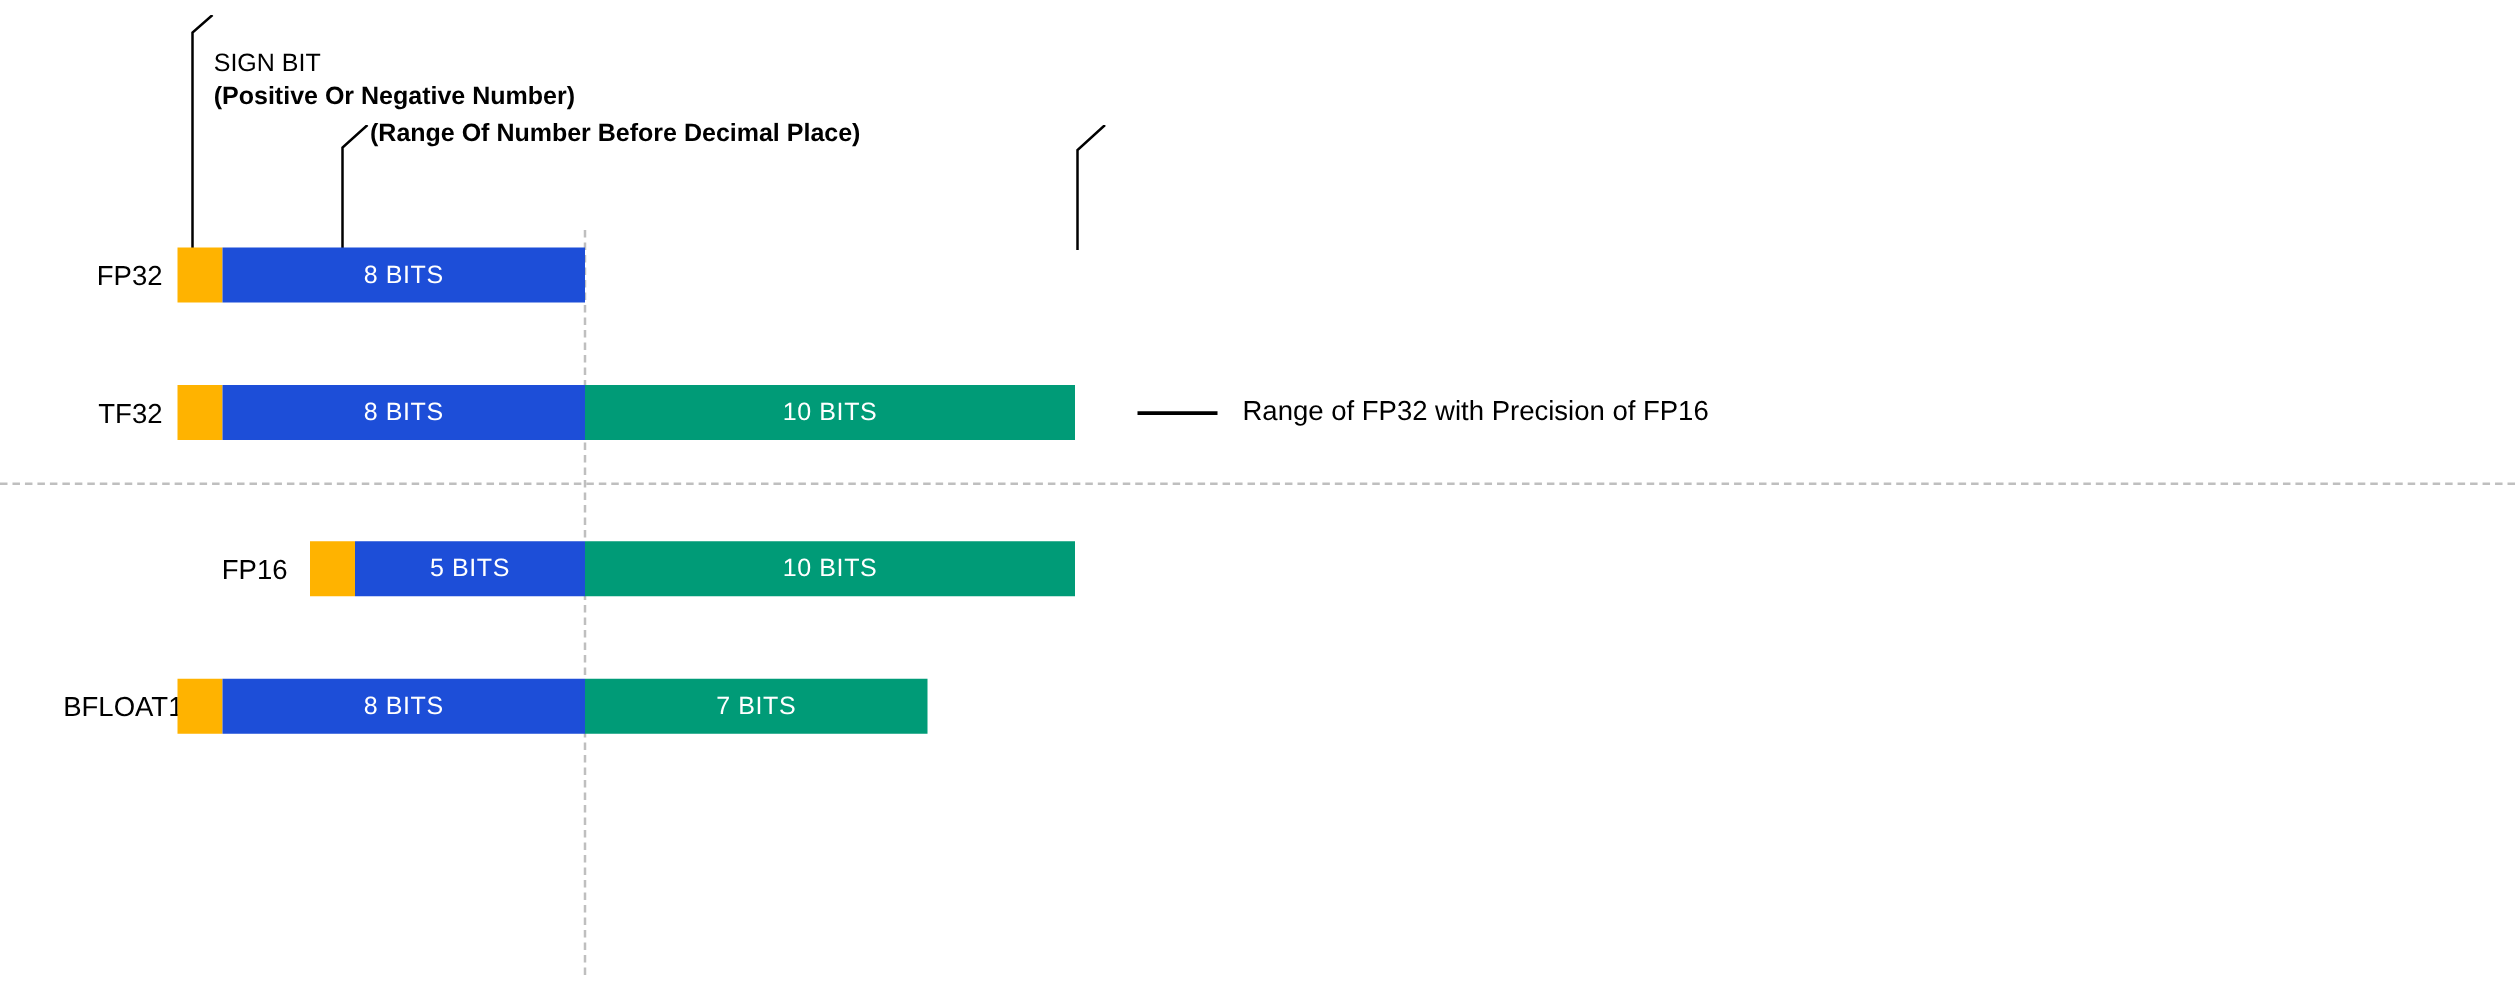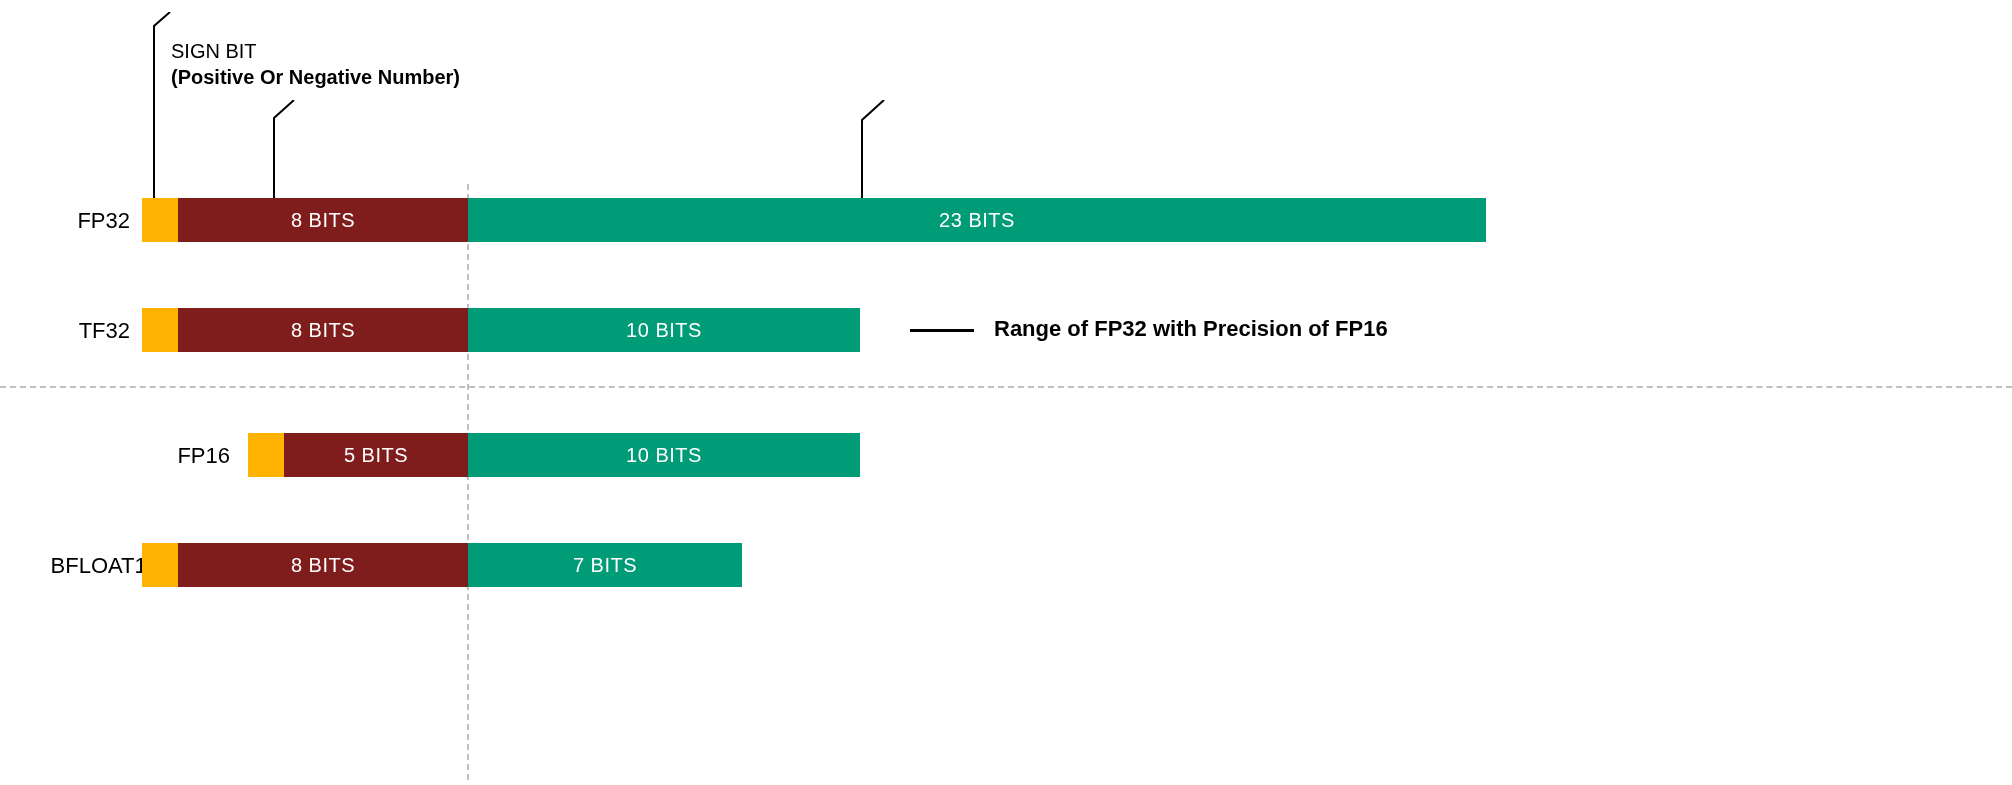--- a/index.html
+++ b/index.html
@@ -39,21 +39,21 @@
     height: 44px;
     display: flex;
     align-items: center;
     justify-content: center;
     color: #fff;
     font-size: 20px;
     font-weight: 400;
     letter-spacing: .5px;
   }
   .sign { background: #ffb300; }   
-  .exp  { background: #7f1d1d; }   
+  .exp  { background: #1d4ed8; }   
   .man  { background: #009b77; }   
 
   
   .vguide {
     position: absolute;
     border-left: 2px dashed #bfbfbf;
   }
   .hguide {
     position: absolute;
     border-top: 2px dashed #bfbfbf;
@@ -87,52 +87,50 @@
 
   <div class="lbl" style="left:171px; top:6px;margin-top:32px;">
     <div class="title">SIGN BIT</div>
     <div class="sub">(Positive Or Negative Number)</div>
   </div>
   <svg class="ptr" style="left:150px; top:12px;" width="30" height="190">
     <path d="M20 0 L4 14 L4 188"></path>
   </svg>
 
   <div class="lbl" style="left:296px; top:94px;">
+    <div class="sub">(Range Of Number Before Decimal Place)</div>
   </div>
   <svg class="ptr" style="left:270px; top:100px;" width="30" height="102">
     <path d="M24 0 L4 18 L4 100"></path>
   </svg>
 
   <svg class="ptr" style="left:858px; top:100px;" width="32" height="102">
     <path d="M26 0 L4 20 L4 100"></path>
   </svg>
 
   <div class="vguide" style="left:467px; top:184px; height:596px;"></div>
 
   <div class="hguide" style="left:0px; top:386px; width:2012px;"></div>
 
   <div class="fmt" style="left:0px; top:208px;">FP32</div>
   <div class="seg sign" style="left:142px; top:198px; width:36px;"></div>
   <div class="seg exp" style="left:178px; top:198px; width:290px;">
     <span>8 BITS</span>
   </div>
-  <div class="seg man" style="left:468px; top:198px; width:1018px;">
-    <span>23 BITS</span>
-  </div>
 
   <div class="fmt" style="left:0px; top:318px;">TF32</div>
   <div class="seg sign" style="left:142px; top:308px; width:36px;"></div>
   <div class="seg exp" style="left:178px; top:308px; width:290px;">
     <span>8 BITS</span>
   </div>
   <div class="seg man" style="left:468px; top:308px; width:392px;">
     <span>10 BITS</span>
   </div>
   <div class="dash-connector" style="left:910px; top:329px; width:64px;"></div>
-  <div class="note" style="left:994px; top:316px;font-weight:bold;">Range of FP32 with Precision of FP16</div>
+  <div class="note" style="left:994px; top:316px;">Range of FP32 with Precision of FP16</div>
 
   <div class="fmt" style="left:100px; top:443px;">FP16</div>
   <div class="seg sign" style="left:248px; top:433px; width:36px;"></div>
   <div class="seg exp" style="left:284px; top:433px; width:184px;">
     <span>5 BITS</span>
   </div>
   <div class="seg man" style="left:468px; top:433px; width:392px;">
     <span>10 BITS</span>
   </div>
 

